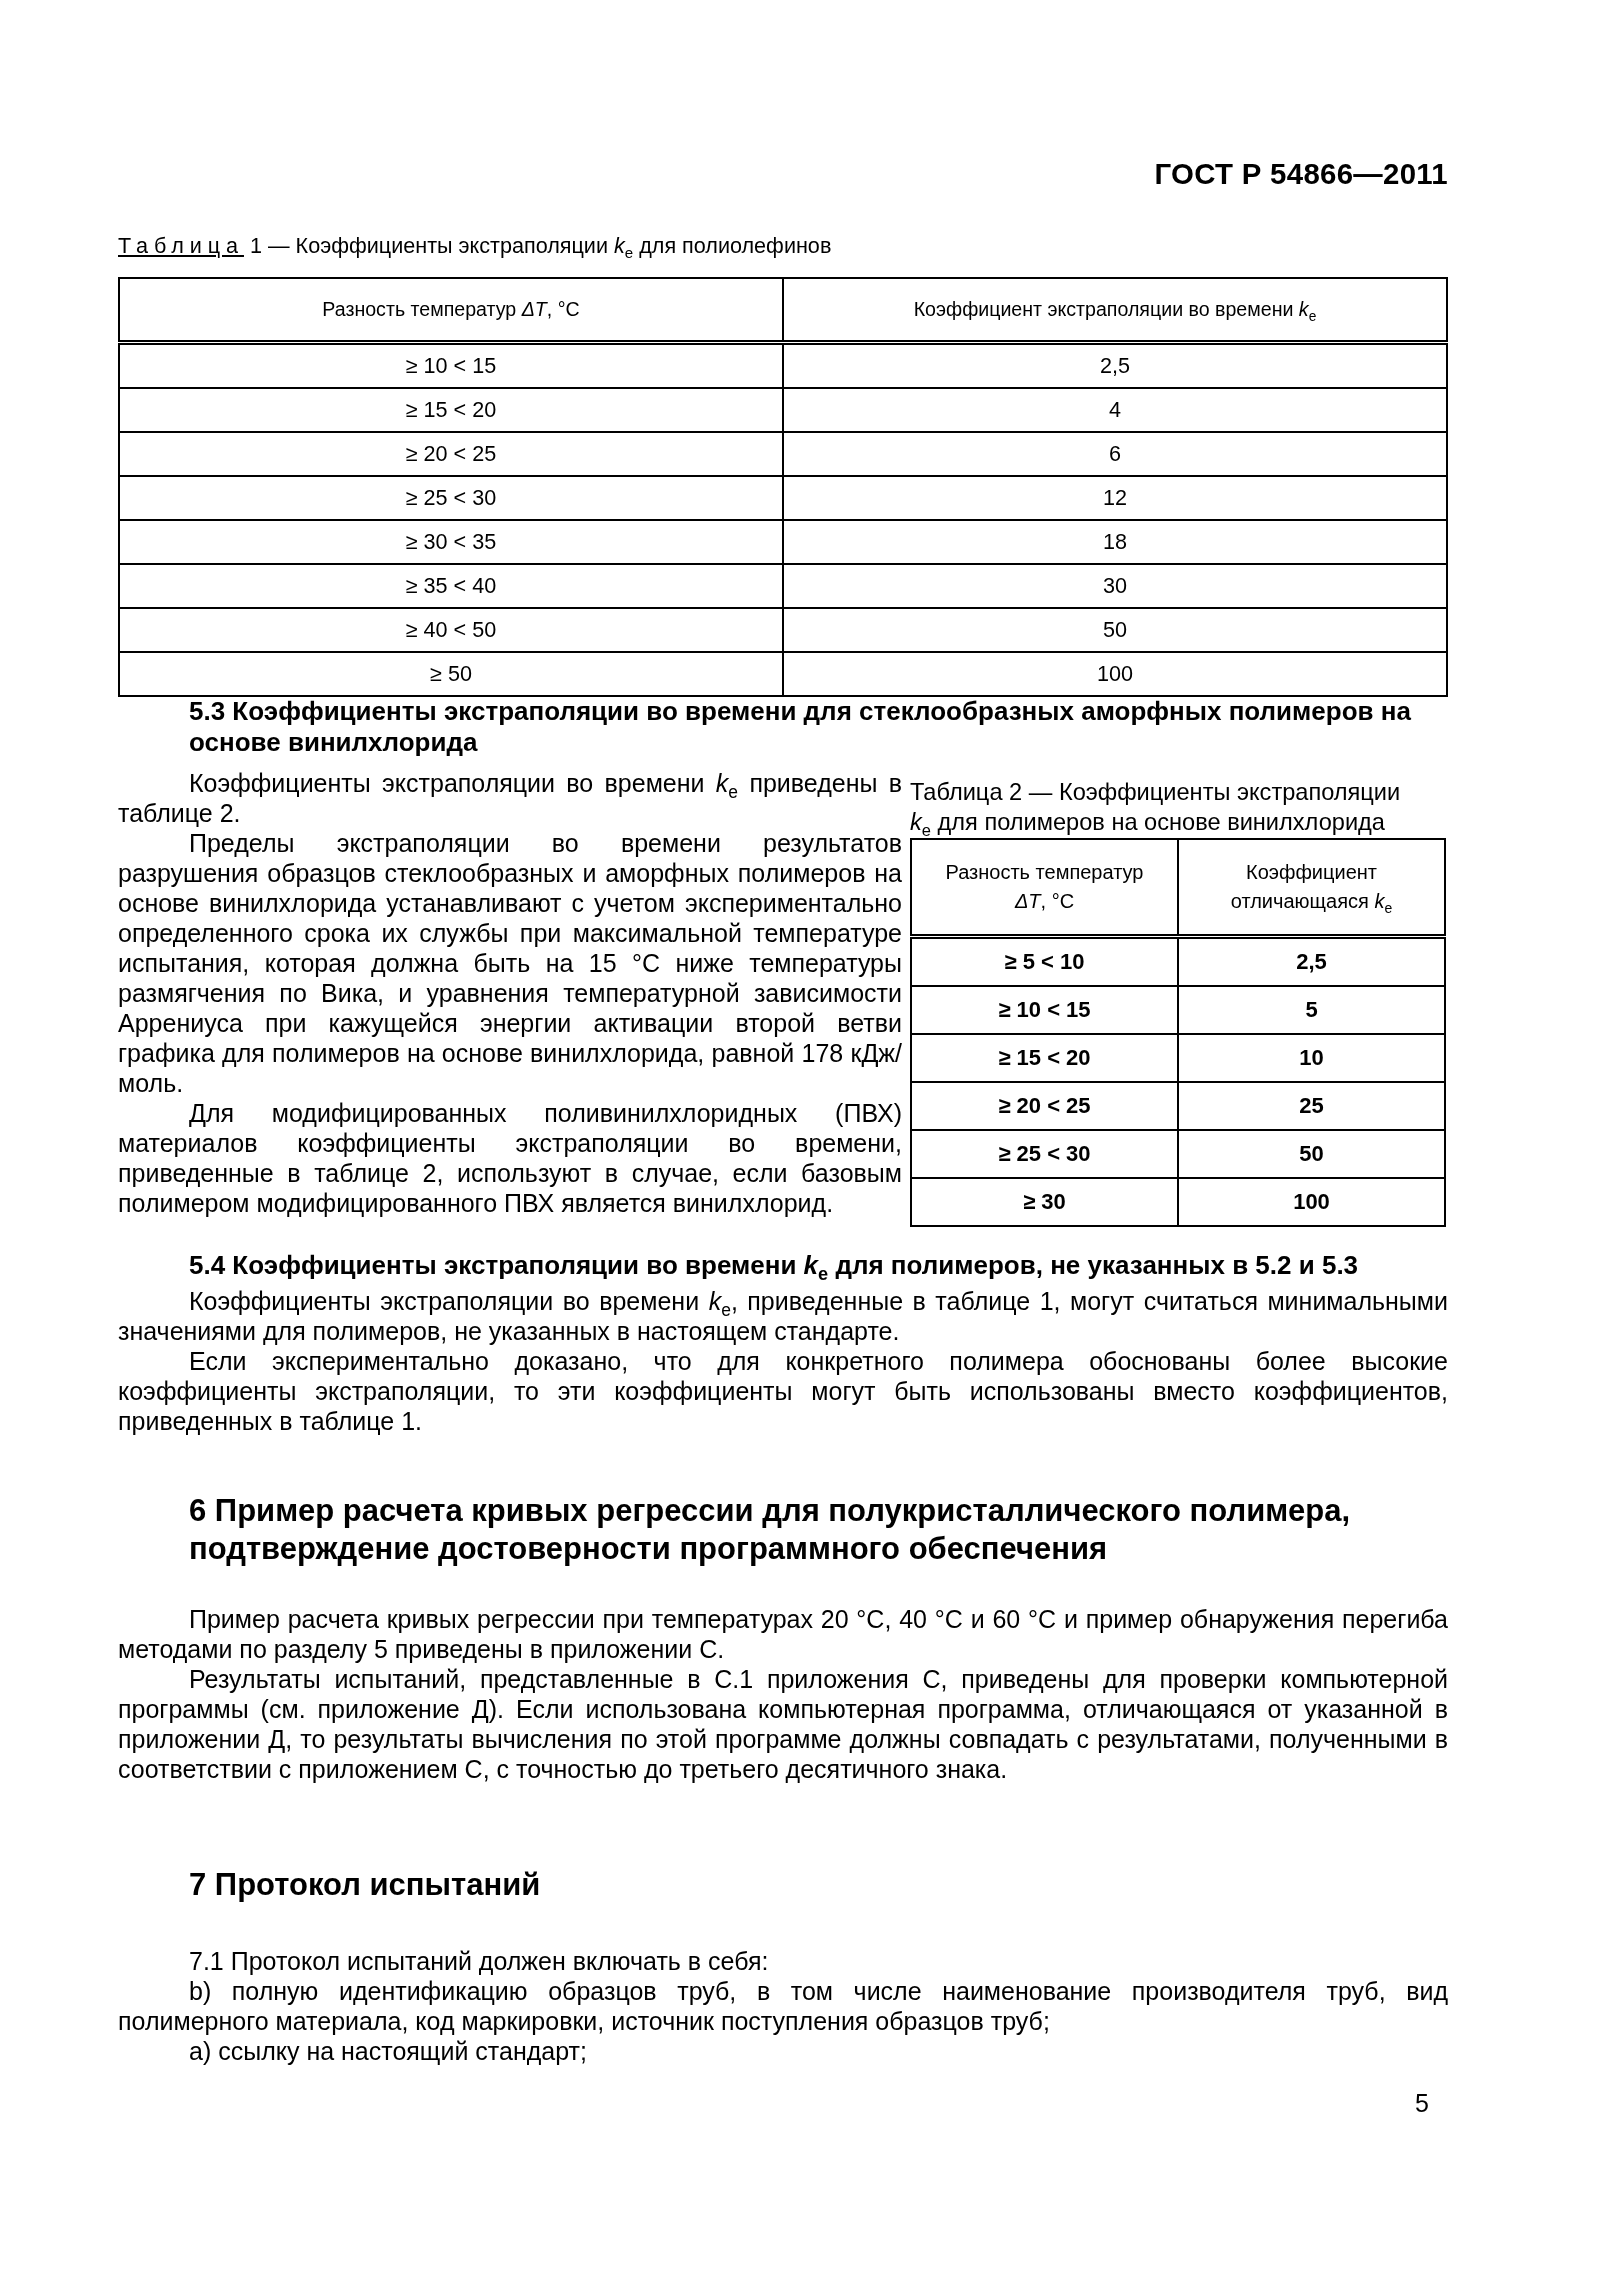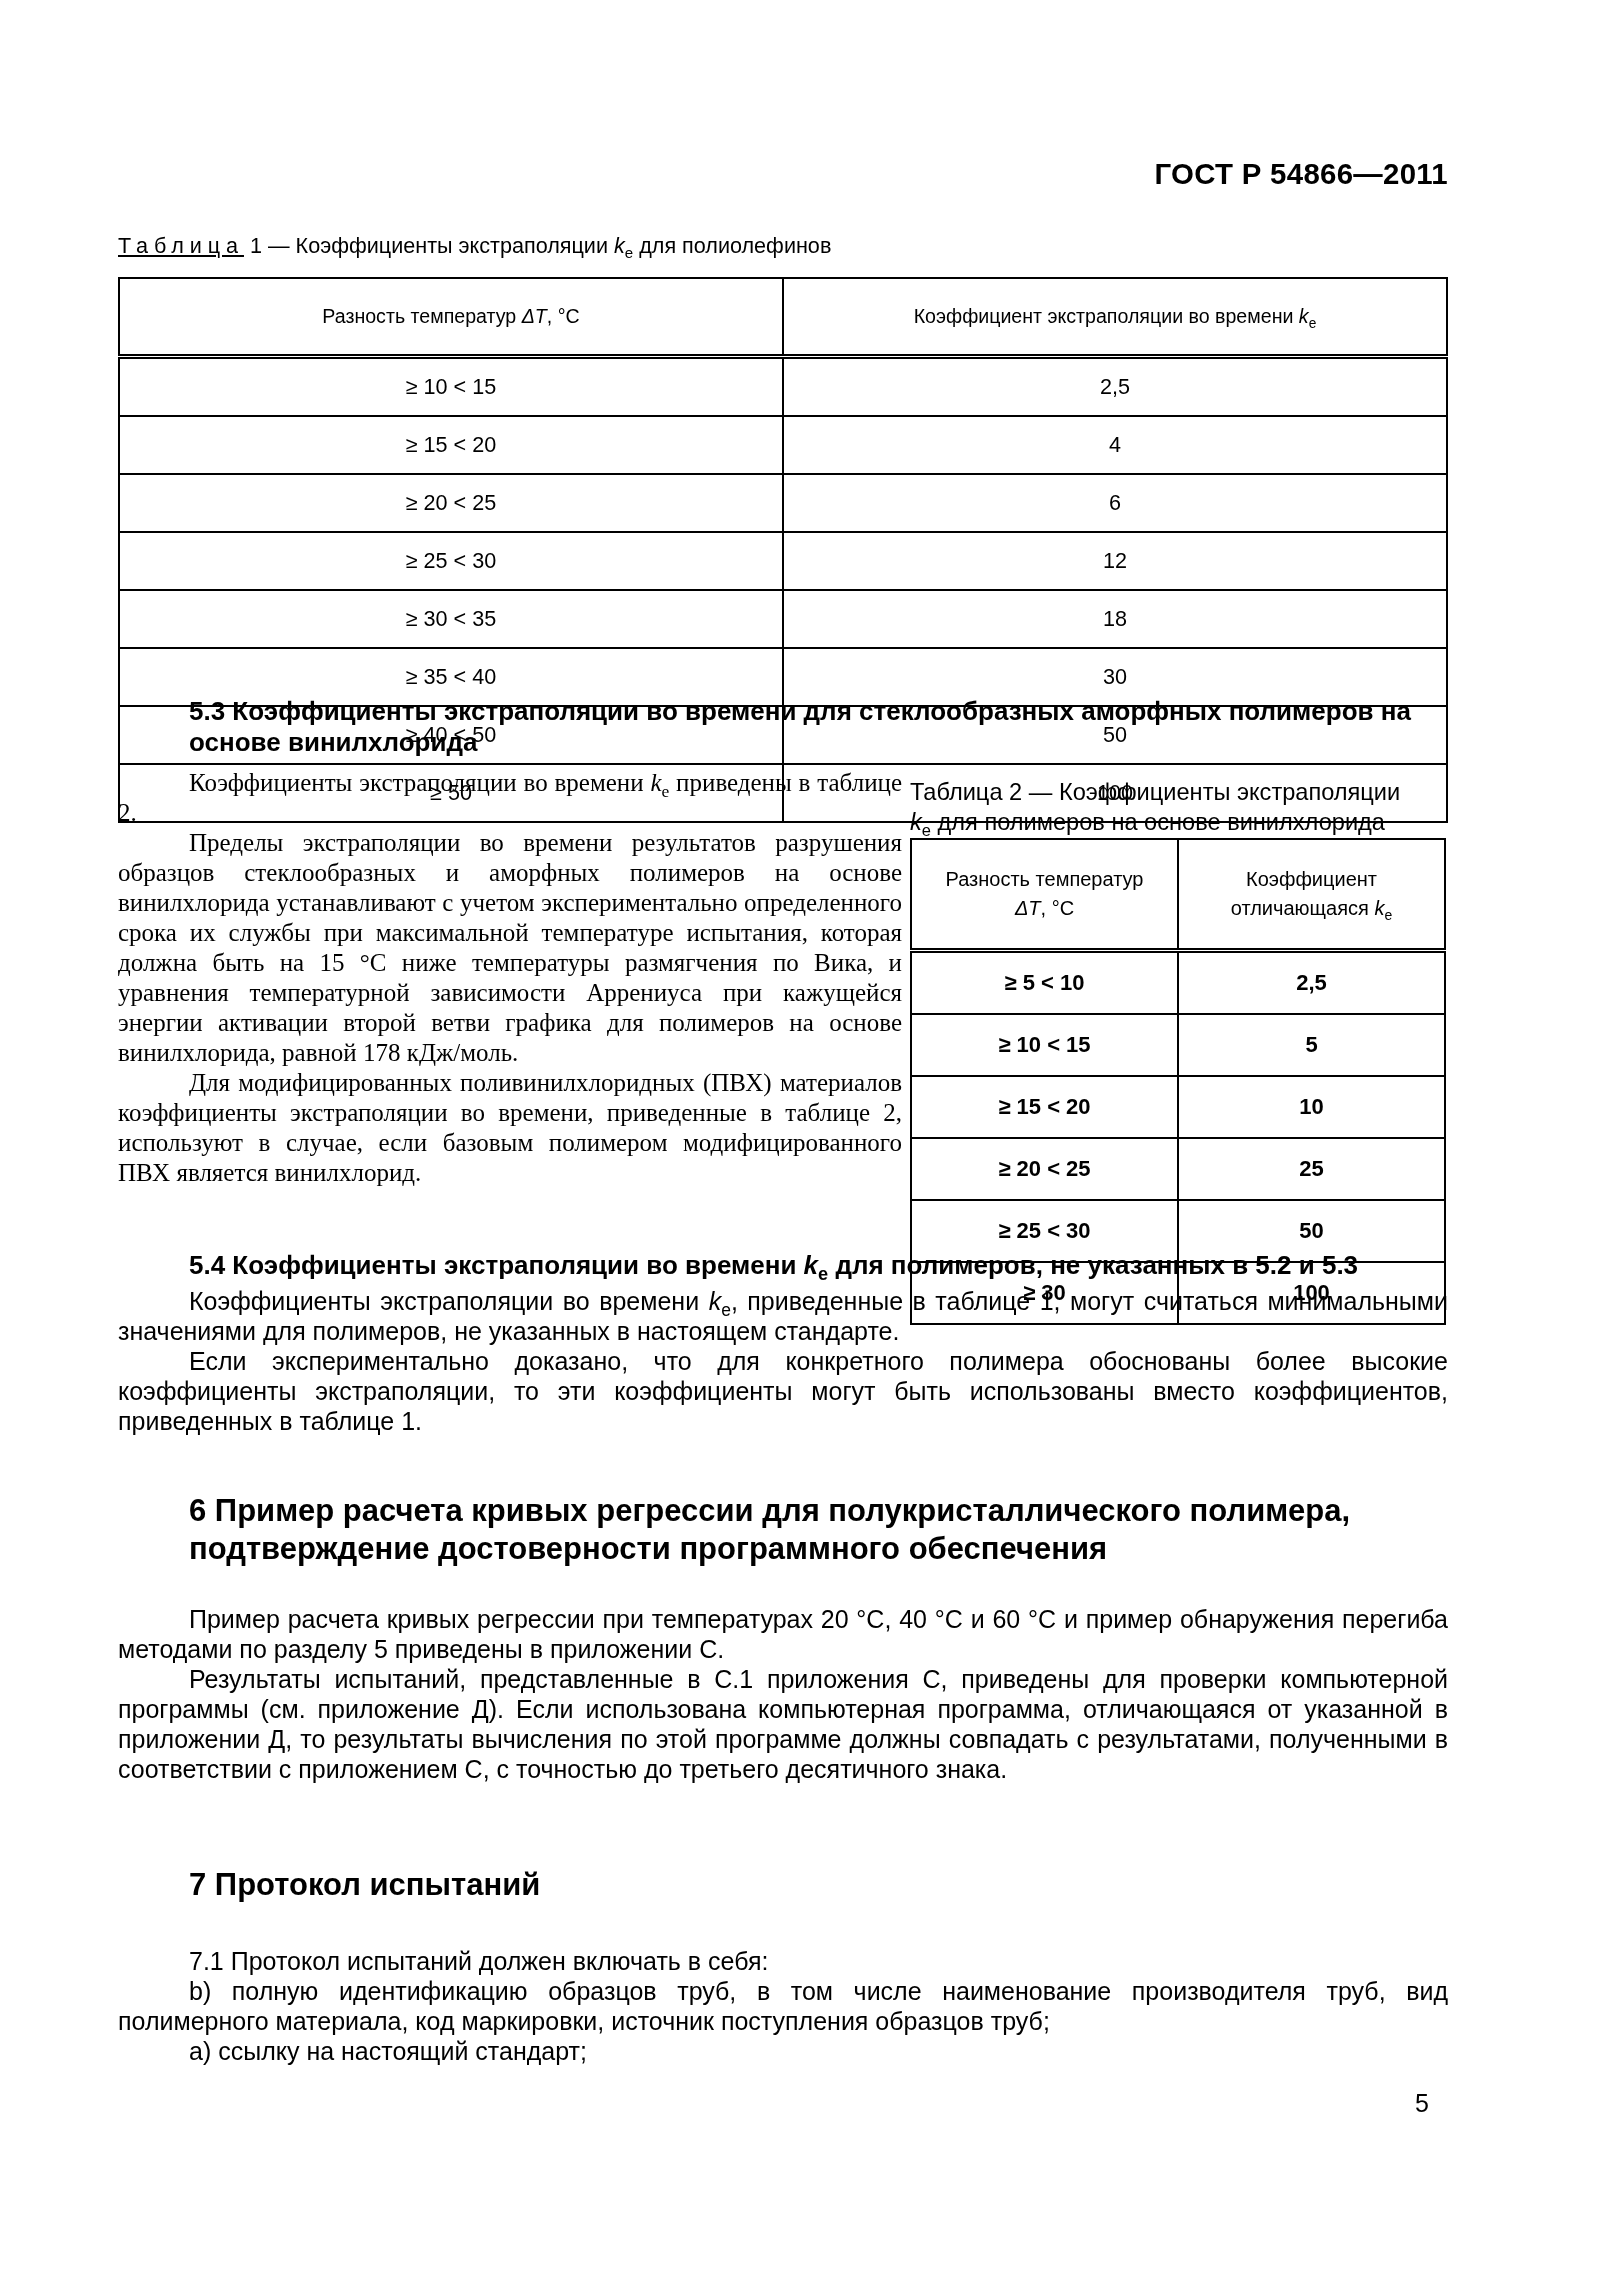--- a/index.html
+++ b/index.html
@@ -8,39 +8,39 @@
     font-family: "Liberation Sans", sans-serif; color: #000;
   }
   .abs { position: absolute; }
   .doc-id { right: 175px; top: 157px; font-size: 29.4px; font-weight: bold; letter-spacing: 0.3px; }
   .caption { font-size: 21.6px; line-height: 26px; }
   .spaced { letter-spacing: 5.9px; text-decoration: underline; }
   i.k { font-style: italic; }
   sub { font-size: 70%; vertical-align: -0.35em; line-height: 0; }
 
   table.t { border-collapse: collapse; position: absolute; font-size: 21.6px; }
-  table.t td, table.t th { border: 2px solid #000; text-align: center; font-weight: normal; padding: 8px; }
+  table.t td, table.t th { border: 2px solid #000; text-align: center; font-weight: normal; padding: 1px; }
   table.t tr.head th { border-bottom: 5.9px double #000; }
 
   #t1 { left: 118px; top: 277px; width: 1330px; }
   #t1 th { height: 59px; font-size: 19.6px; }
   #t1 td { height: 40px; }
   #t1 td.c1 { border-right: 0.7px solid #000; }
   #t1 th.c1 { border-right: 0.7px solid #000; }
 
   #t2 { left: 910px; top: 838px; width: 536px; }
   #t2 th { height: 92px; font-size: 20px; line-height: 29px; }
   #t2 td { height: 44px; font-size: 22px; font-weight: bold; }
 
   .h3 { font-size: 26px; font-weight: bold; line-height: 31px; }
   .h2 { font-size: 31px; font-weight: bold; line-height: 38px; }
   .p { font-size: 25px; line-height: 30px; text-align: justify; }
   .ind { text-indent: 71px; }
   .p div { }
-  .col-left { left: 118px; top: 768px; width: 784px; font-family: Liberation Serif, serif; }
+  .col-left { left: 118px; top: 768px; width: 784px; }
   .full { left: 118px; width: 1330px; }
   .pagenum { left: 1415px; top: 2089px; font-size: 25px; }
 </style>
 </head>
 <body>
 
 <div class="abs doc-id">ГОСТ Р 54866—2011</div>
 
 <div class="abs caption" style="left:118px; top:233px;">
   <span class="spaced">Таблица</span>

